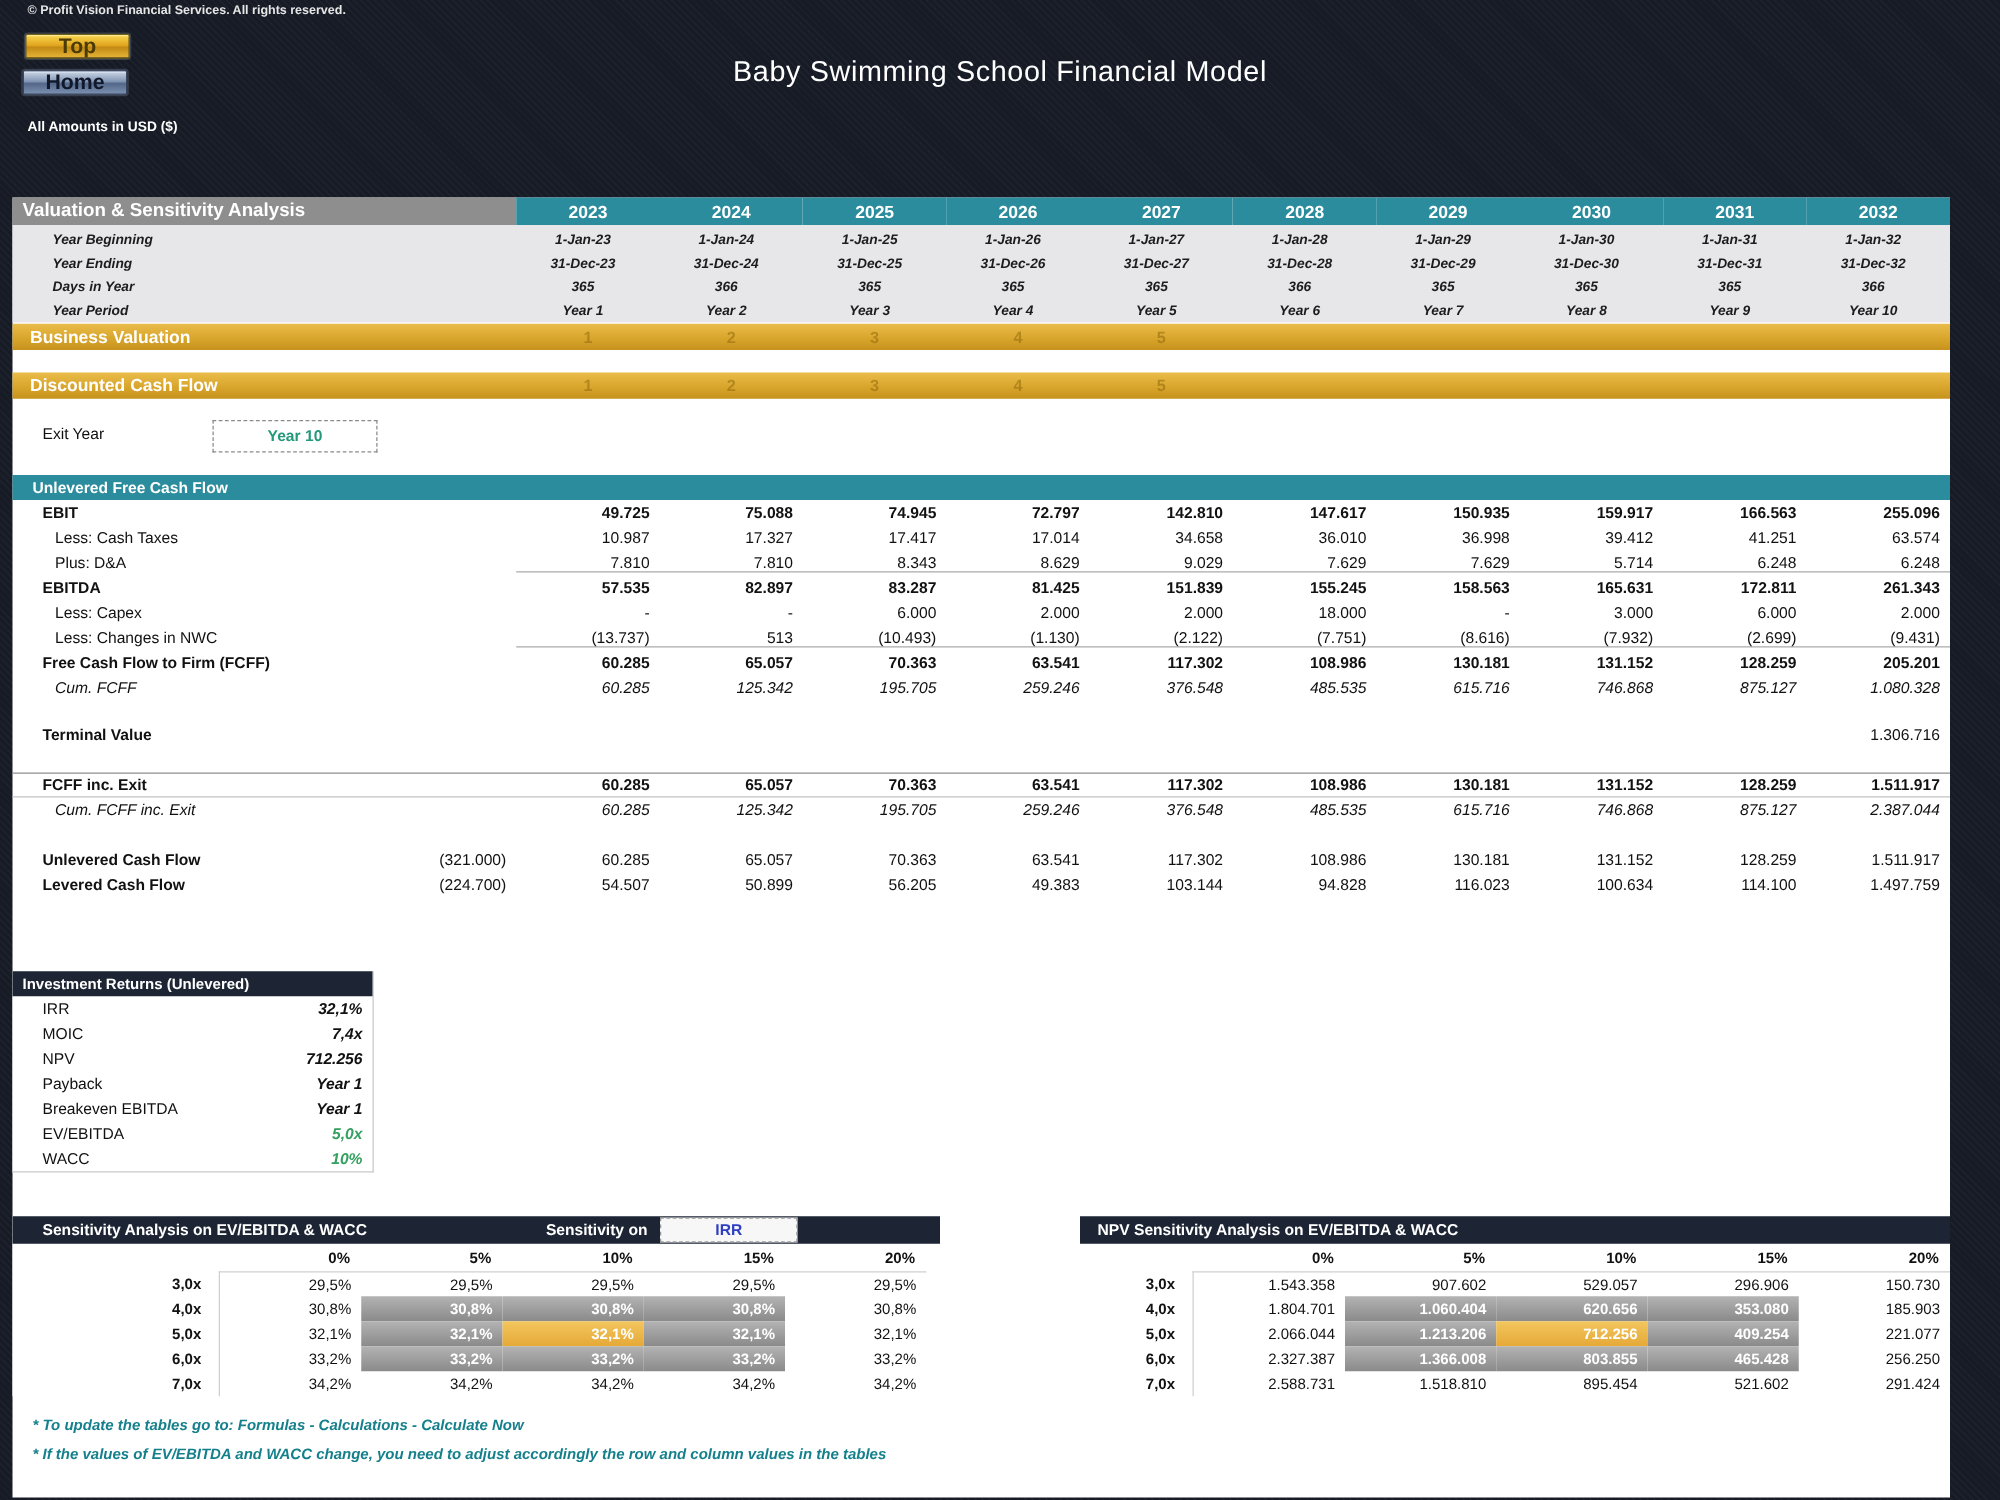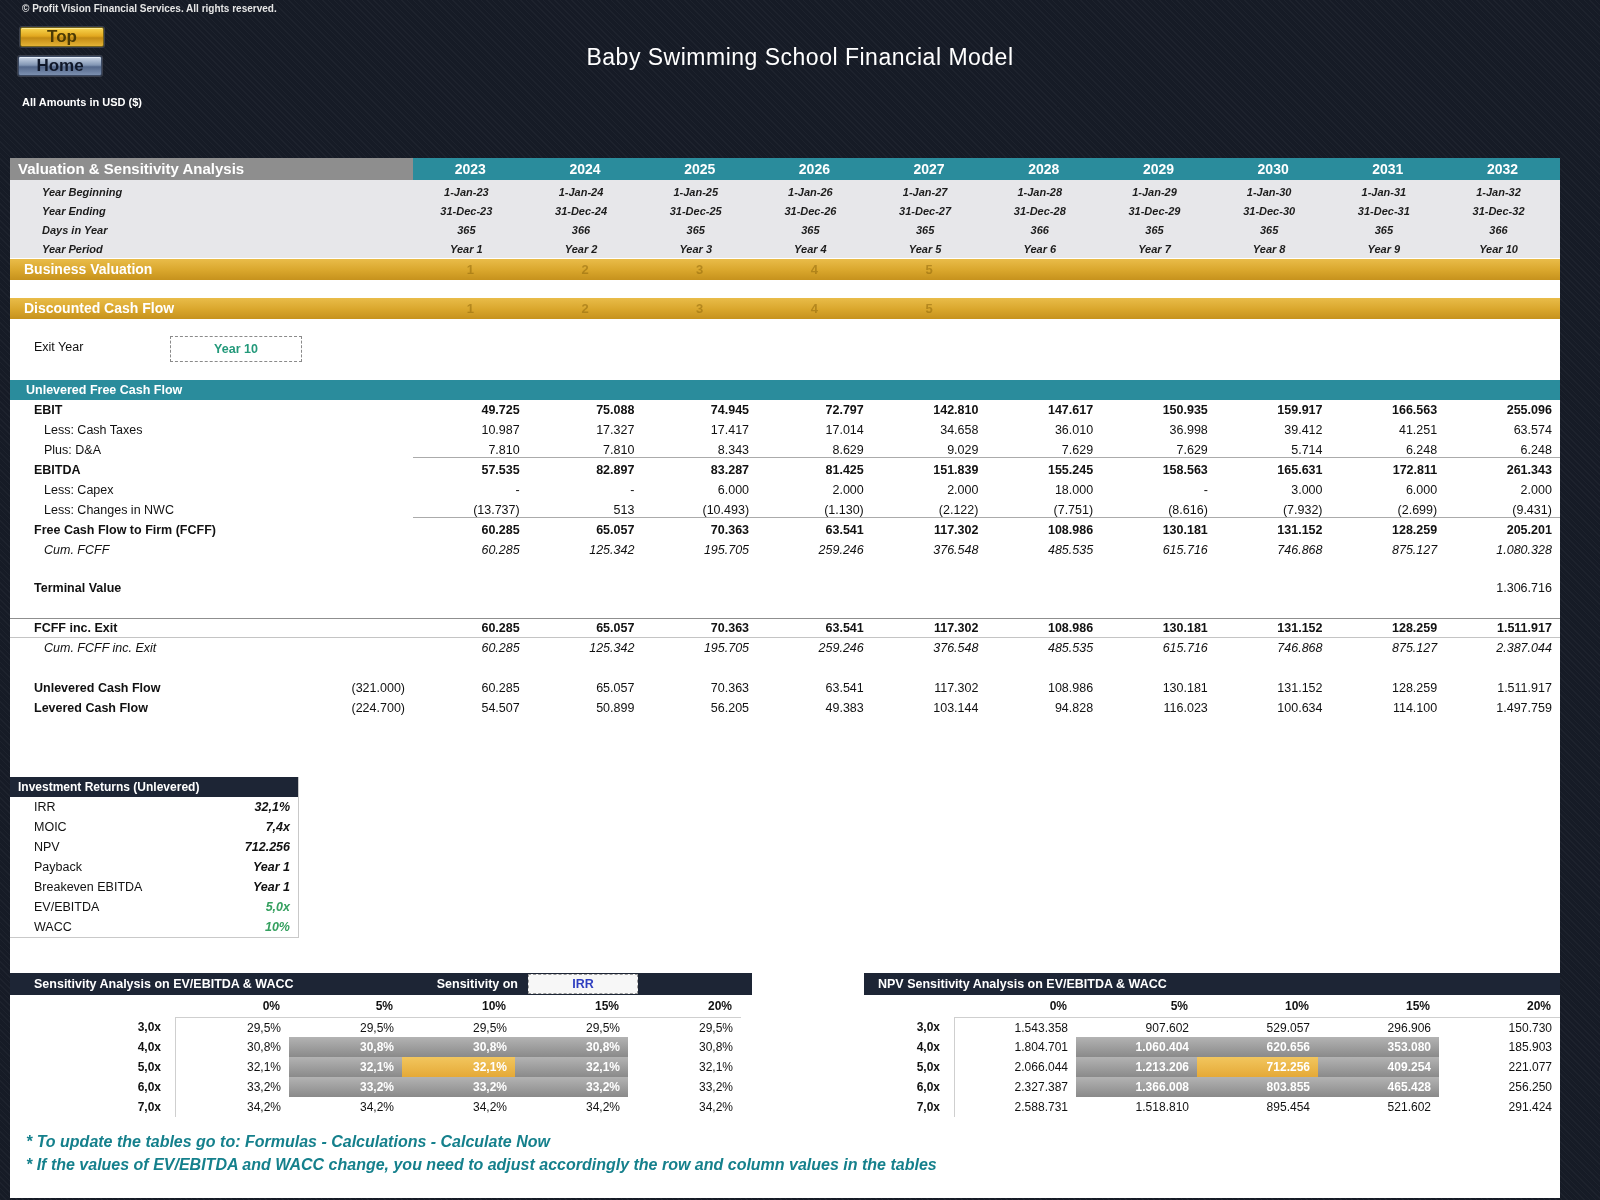--- a/index.html
+++ b/index.html
@@ -96,21 +96,21 @@
   .sl-lab { width:165px; } .sr-lab { width:90px; }
   .sens-cells { display:flex; border-left:1px solid #cfcfcf; }
   .first-body-row .sens-cells { border-top:1px solid #cfcfcf; }
   .sens-cell { text-align:right; padding-right:8px; line-height:20px; }
   .sl-c { width:113px; } .sr-c { width:121px; }
   .hl-gray { background:linear-gradient(180deg,#b3b3b3 0%,#8a8a8a 100%); color:#fff; font-weight:bold; }
   .hl-gold { background:linear-gradient(180deg,#f2c65e 0%,#e5a937 100%); color:#fff; font-weight:bold; }
   .sens-colhdr .sens-cell { line-height:22px; }
 
   
-  .note { position:absolute; left:16px; color:#15808c; font-style:italic; font-weight:bold; font-size:16px; }
+  .note { position:absolute; left:16px; color:#15808c; font-style:italic; font-weight:bold; font-size:12px; }
   #note1 { top:975px; } #note2 { top:998px; }
 </style>
 </head>
 <body>
 
 <div class="copyright">© Profit Vision Financial Services. All rights reserved.</div>
 <div class="nav-btn btn-top">Top</div>
 <div class="nav-btn btn-home">Home</div>
 <div class="page-title">Baby Swimming School Financial Model</div>
 <div class="amounts-note">All Amounts in  USD ($)</div>

